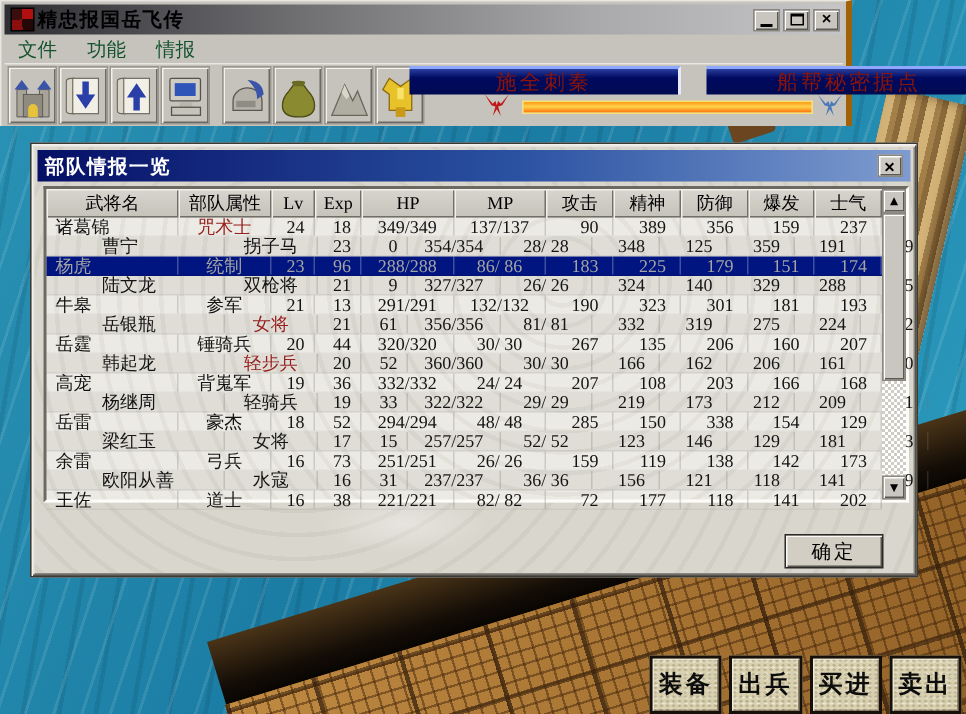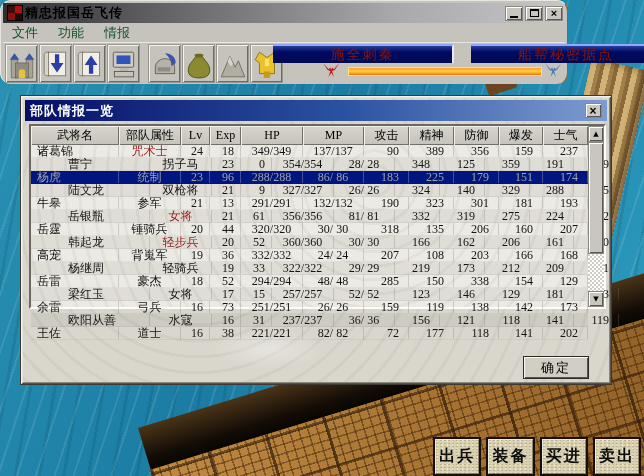--- a/index.html
+++ b/index.html
@@ -28,21 +28,21 @@
     background-color:#9a6428;
     background-image:
       repeating-linear-gradient(0deg,rgba(70,40,12,.5) 0 1.5px,rgba(0,0,0,0) 1.5px 9px),
       repeating-linear-gradient(90deg,rgba(70,40,12,.5) 0 1.5px,rgba(0,0,0,0) 1.5px 9px),
       repeating-linear-gradient(90deg,rgba(35,20,8,.65) 0 3px,rgba(0,0,0,0) 3px 60px),
       repeating-linear-gradient(0deg,rgba(35,20,8,.5) 0 3px,rgba(0,0,0,0) 3px 46px),
       linear-gradient(105deg,#c08a42,#8a5a22 60%,#7a4e1c);}
 
   
   .chrome{position:absolute;left:0;top:0;width:568px;height:84px;background:#c6c3bd;
-    border-left:1px solid #e8e6e0;border-top:1px solid #e8e6e0;border-right:1px solid #a16207;border-radius:11px;}
+    border-left:1px solid #e8e6e0;border-top:1px solid #e8e6e0;border-right:4px solid #a16207;}
   .titlebar{position:absolute;left:2px;top:2px;right:2px;height:20px;display:flex;align-items:center;
     background:linear-gradient(90deg,#2e2e33 0%,#6f6e71 35%,#a9a8ab 70%,#c6c5c8 100%);
     padding:0 2px;}
   .app-icon{width:14px;height:14px;margin:0 3px;flex:none;
     background:conic-gradient(#b01010 0 25%,#240808 0 50%,#8b0f0f 0 75%,#3c0d0d 0);
     outline:1px solid #000;}
   .title-text{font-weight:bold;font-size:13px;color:#000;letter-spacing:1px;}
   .winbtns{margin-left:auto;display:flex;gap:2px;}
   .winbtn{width:18px;height:15px;background:#c9c6c0;position:relative;
     box-shadow:inset 1px 1px 0 #fff,inset -1px -1px 0 #5a5852;border:1px solid #8a8880;
@@ -86,21 +86,21 @@
     box-shadow:inset 1px 1px 0 #f4f2ee,inset -1px -1px 0 #55534e,
                inset 2px 2px 0 #e6e3dc,inset -2px -2px 0 #8a877f;}
   .dlg-title{position:absolute;left:4px;top:4px;right:4px;height:21px;display:flex;align-items:center;
     background:linear-gradient(90deg,#050f66 0%,#2b52a2 55%,#7e9cd0 100%);
     color:#fff;font-weight:bold;font-size:13px;letter-spacing:1px;padding:0 5px;}
   .dlg-close{margin-left:auto;width:17px;height:15px;background:#ccc9c2;color:#000;
     box-shadow:inset 1px 1px 0 #fff,inset -1px -1px 0 #5a5852;border:1px solid #8a8880;
     display:flex;align-items:center;justify-content:center;
     font-family:"Liberation Sans",sans-serif;font-size:12px;font-weight:bold;line-height:1;}
 
-  .listview{position:absolute;left:8px;top:28px;width:577px;height:185px;display:flex;
+  .listview{position:absolute;left:8px;top:28px;width:577px;height:211px;display:flex;
     border:2px solid;border-color:#6b6961 #fdfcf8 #fdfcf8 #6b6961;
     background-color:#eceae4;
     background-image:repeating-radial-gradient(circle at 60% 30%,rgba(150,145,130,.10) 0 3px,rgba(0,0,0,0) 3px 14px);}
   .lv-left{flex:1;display:flex;flex-direction:column;min-width:0;}
   .lv-head{display:flex;height:19px;flex:none;}
   .hcell{background:linear-gradient(#d8d5ce,#c5c2ba);
     box-shadow:inset 1px 1px 0 #f2f0ea,inset -1px -1px 0 #716f68;
     font-size:12px;color:#000;display:flex;align-items:center;justify-content:center;
     white-space:pre;overflow:hidden;flex:none;}
   .rows{flex:1;display:flex;flex-direction:column;}
@@ -352,21 +352,21 @@
               <div class="cell c9 a-right">224</div>
               <div class="cell c10 a-right">132</div>
             </div>
             <div class="row">
               <div class="cell c0 a-left">岳霆</div>
               <div class="cell c1 a-center">锤骑兵</div>
               <div class="cell c2 a-right">20</div>
               <div class="cell c3 a-right">44</div>
               <div class="cell c4 a-center">320/320</div>
               <div class="cell c5 a-center">30/ 30</div>
-              <div class="cell c6 a-right">318</div>
+              <div class="cell c6 a-right">267</div>
               <div class="cell c7 a-right">135</div>
               <div class="cell c8 a-right">206</div>
               <div class="cell c9 a-right">160</div>
               <div class="cell c10 a-right">207</div>
             </div>
             <div class="row alt">
               <div class="cell c0 a-left">韩起龙</div>
               <div class="cell c1 a-center red">轻步兵</div>
               <div class="cell c2 a-right">20</div>
               <div class="cell c3 a-right">52</div>
@@ -480,19 +480,19 @@
         <div class="sb-btn">
           <span>▼</span>
         </div>
       </div>
     </div>
 
     <div class="ok-btn">确定</div>
   </div>
 
   <div class="actions">
+    <div class="act-btn">装备</div>
     <div class="act-btn">出兵</div>
-    <div class="act-btn">装备</div>
     <div class="act-btn">买进</div>
     <div class="act-btn">卖出</div>
   </div>
 
 </div>
 
 </body></html>

